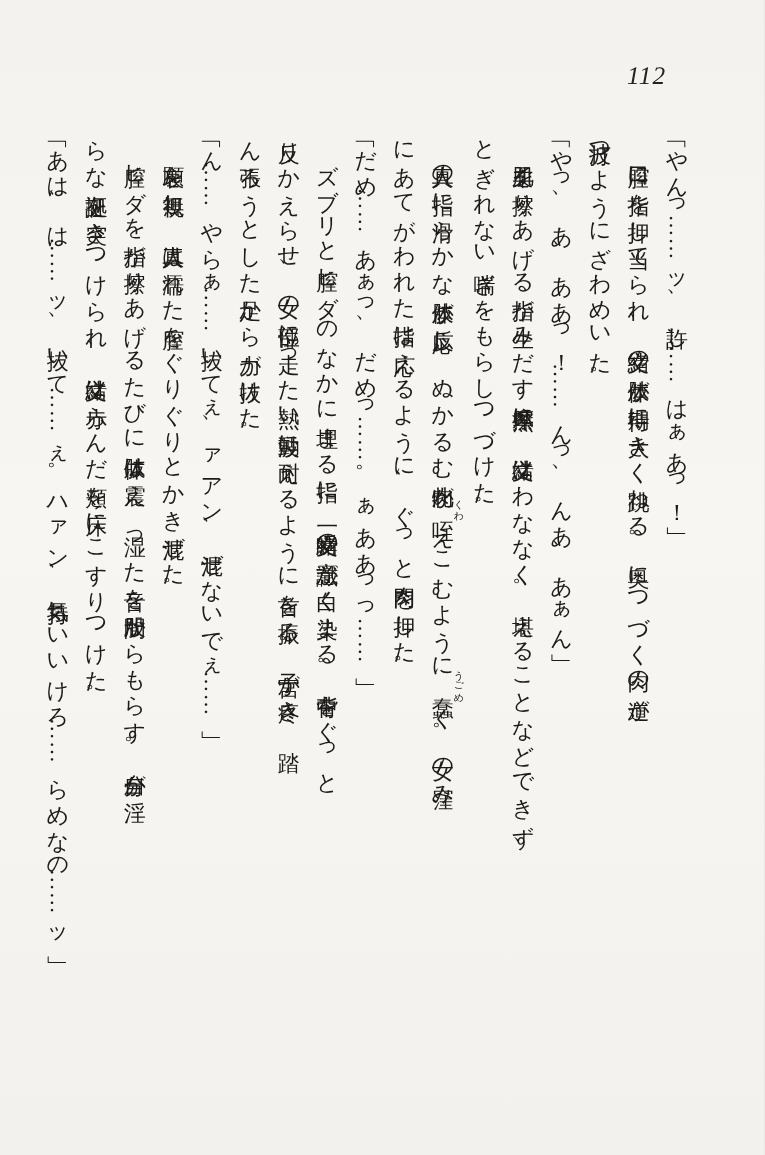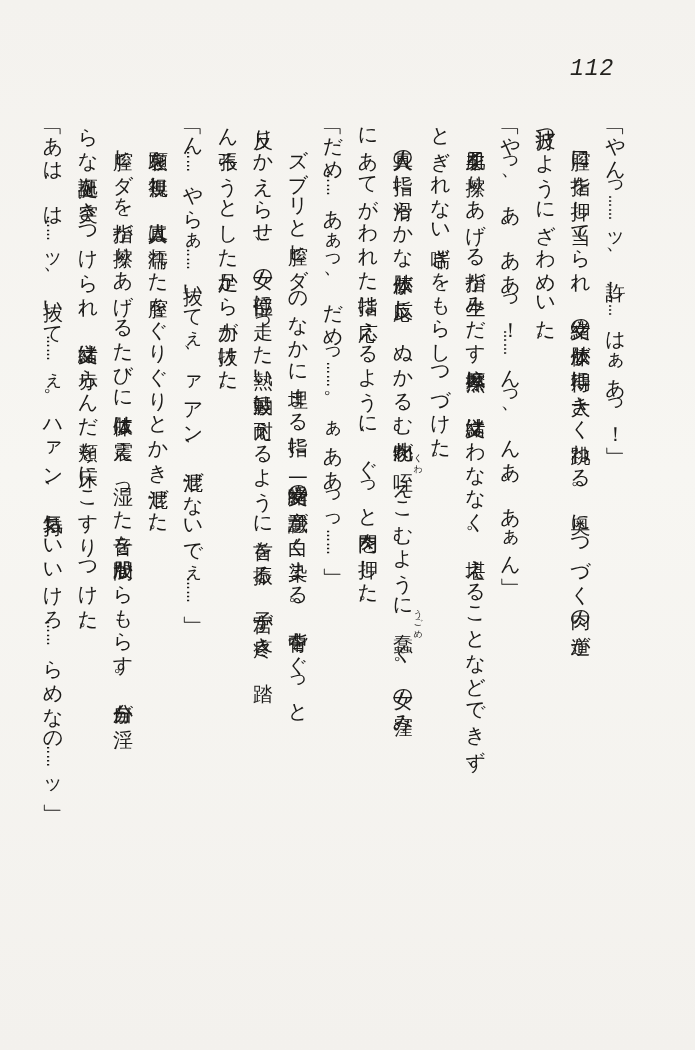--- a/index.html
+++ b/index.html
@@ -7,21 +7,21 @@
     padding: 0;
     background: #e8e6e2;
   }
   .page {
     position: relative;
     width: 695px;
     height: 1050px;
     margin: 0;
     background: linear-gradient(180deg, #f4f2ee 0%, #f7f6f2 45%, #f3f1ed 100%);
     overflow: hidden;
-    font-family: Liberation Mono, monospace;
+    font-family: Liberation Serif, serif;
     color: #1c1b19;
   }
   .page-number {
     position: absolute;
     top: 56px;
     left: 570px;
     font-size: 23px;
     font-style: italic;
     letter-spacing: 1px;
     color: #24231f;

